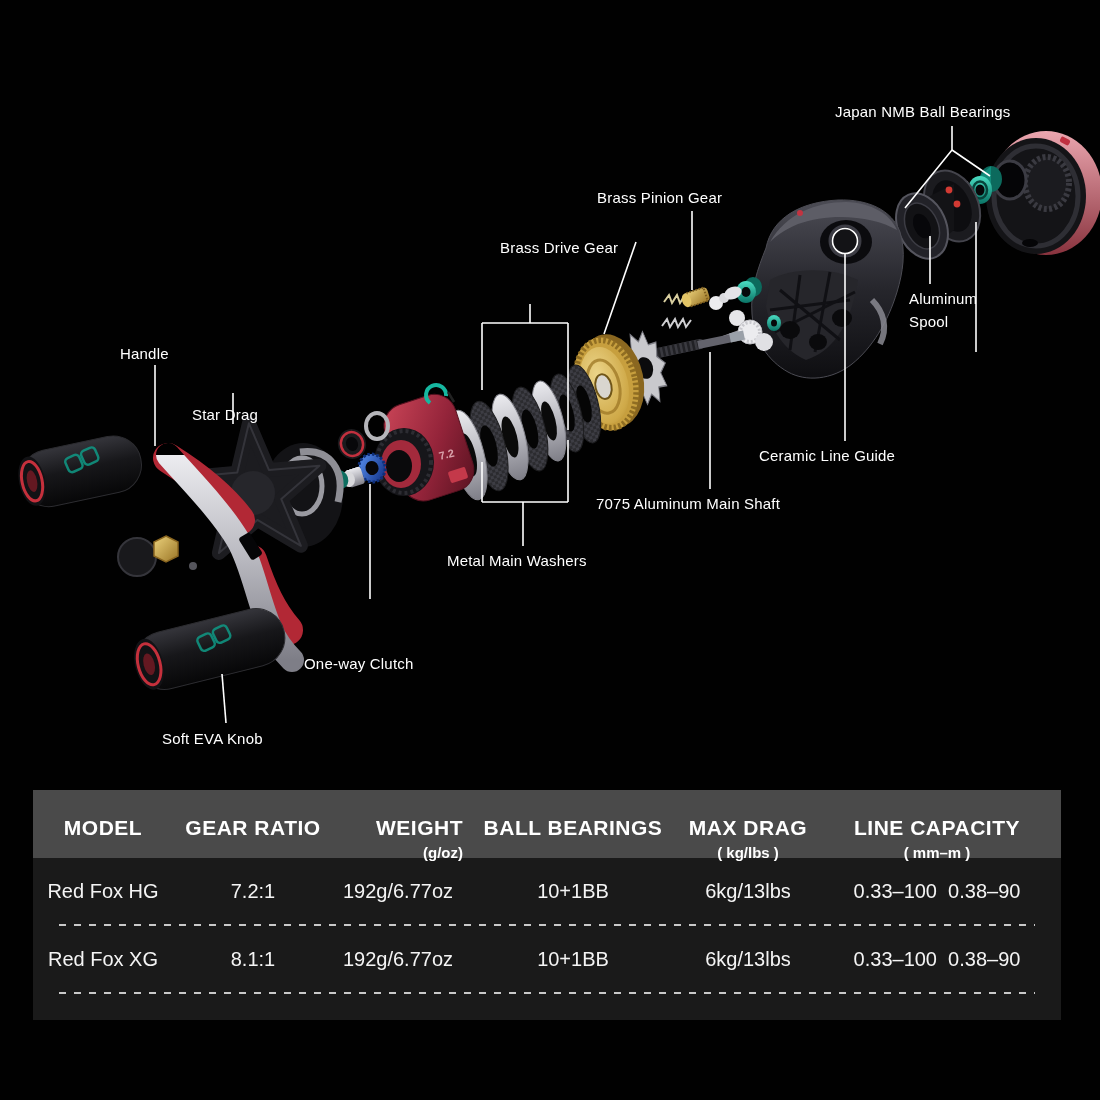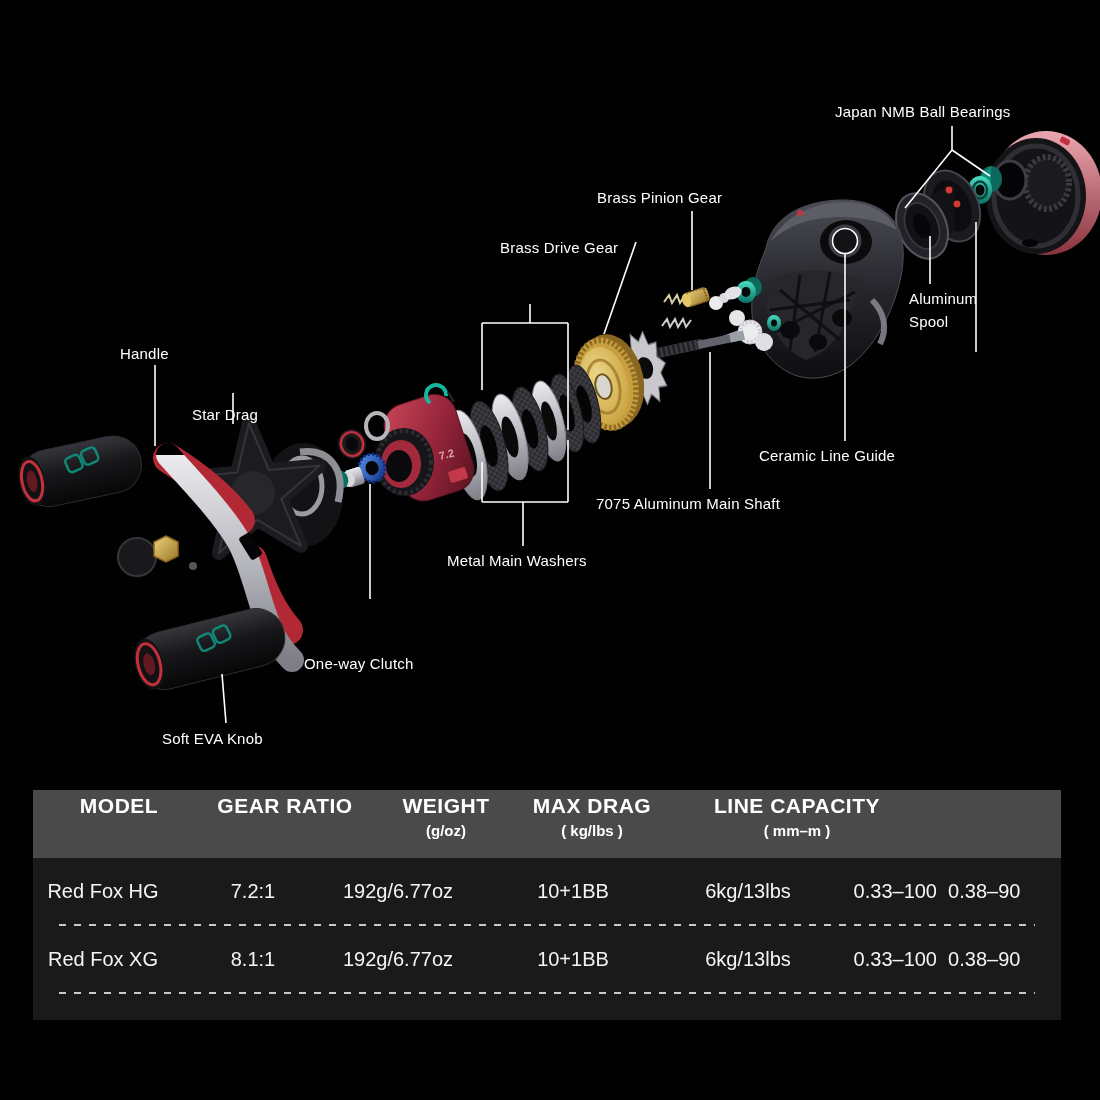--- a/index.html
+++ b/index.html
@@ -9,29 +9,29 @@
   }
   .stage svg{position:absolute;left:0;top:0;}
   .lbl{
     position:absolute;color:#ffffff;font-size:15px;line-height:22px;
     white-space:pre-line;letter-spacing:0.2px;
   }
   .lbl-sm{font-size:19px;line-height:19.5px;}
   
   .spec-table{position:absolute;left:33px;top:790px;width:1028px;}
   .thead{display:flex;background:#4a4a4a;height:68px;}
-  .th{display:flex;flex-direction:column;align-items:center;padding-top:4px;box-sizing:border-box;margin-left:16px;}
+  .th{display:flex;flex-direction:column;align-items:center;padding-top:26px;box-sizing:border-box;}
   .h-main{color:#fff;font-size:21px;font-weight:bold;letter-spacing:0.5px;white-space:pre;}
   .h-sub{color:#fff;font-size:15px;font-weight:bold;margin-top:4px;white-space:pre;}
   .tbody{background:#1a1a1a;padding-bottom:26px;}
   .trow{display:flex;height:66px;align-items:center;}
   .td{color:#f4f4f4;font-size:20px;text-align:center;white-space:pre;}
   .sep{height:2px;margin:0 26px;
     background-image:repeating-linear-gradient(90deg,#c9c9c9 0 7px,transparent 7px 15px);}
-  .c0{width:140px;} .c1{width:160px;} .c2{width:130px;}
+  .c0{width:140px;} .c1{width:160px;} .c2{width:130px;align-items:flex-end;}
   .c3{width:220px;} .c4{width:130px;} .c5{width:248px;}
 </style>
 </head>
 <body>
 
 <div class="stage">
 
 <svg width="1100" height="1100" viewBox="0 0 1100 1100">
   <defs>
     <linearGradient id="gTeal" x1="0" y1="0" x2="0" y2="1">
@@ -348,20 +348,23 @@
     <div class="th c0">
       <div class="h-main">MODEL</div>
     </div>
     <div class="th c1">
       <div class="h-main">GEAR RATIO</div>
     </div>
     <div class="th c2">
       <div class="h-main">WEIGHT</div>
       <div class="h-sub">(g/oz)</div>
     </div>
+    <div class="th c3">
+      <div class="h-main">BALL BEARINGS</div>
+    </div>
     <div class="th c4">
       <div class="h-main">MAX DRAG</div>
       <div class="h-sub">( kg/lbs )</div>
     </div>
     <div class="th c5">
       <div class="h-main">LINE CAPACITY</div>
       <div class="h-sub">( mm–m )</div>
     </div>
   </div>
   <div class="tbody">

